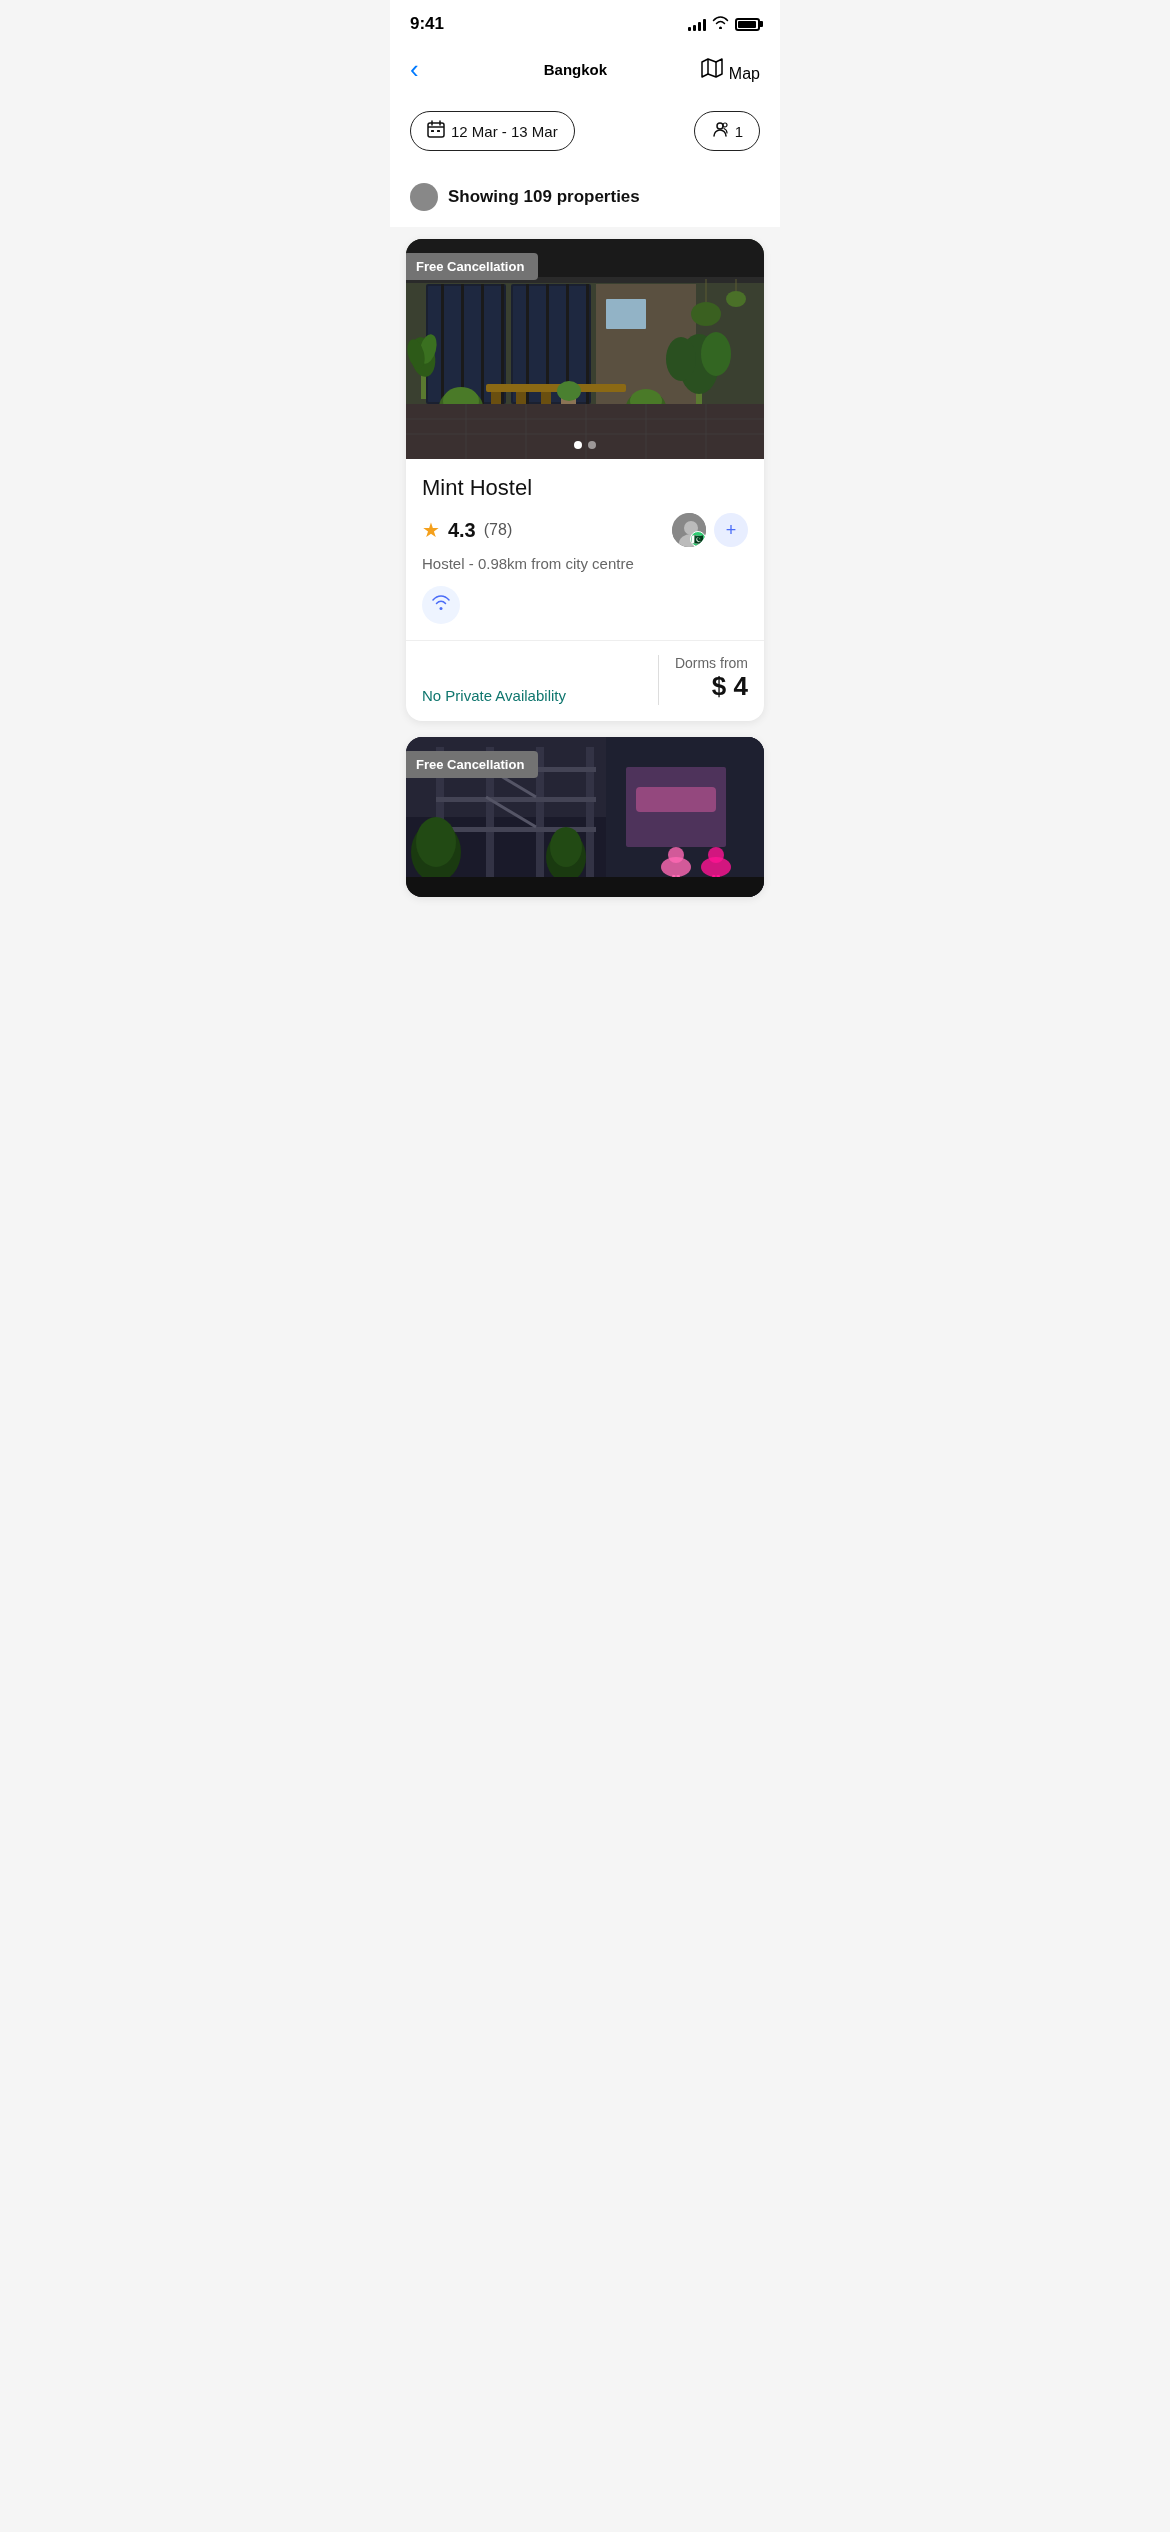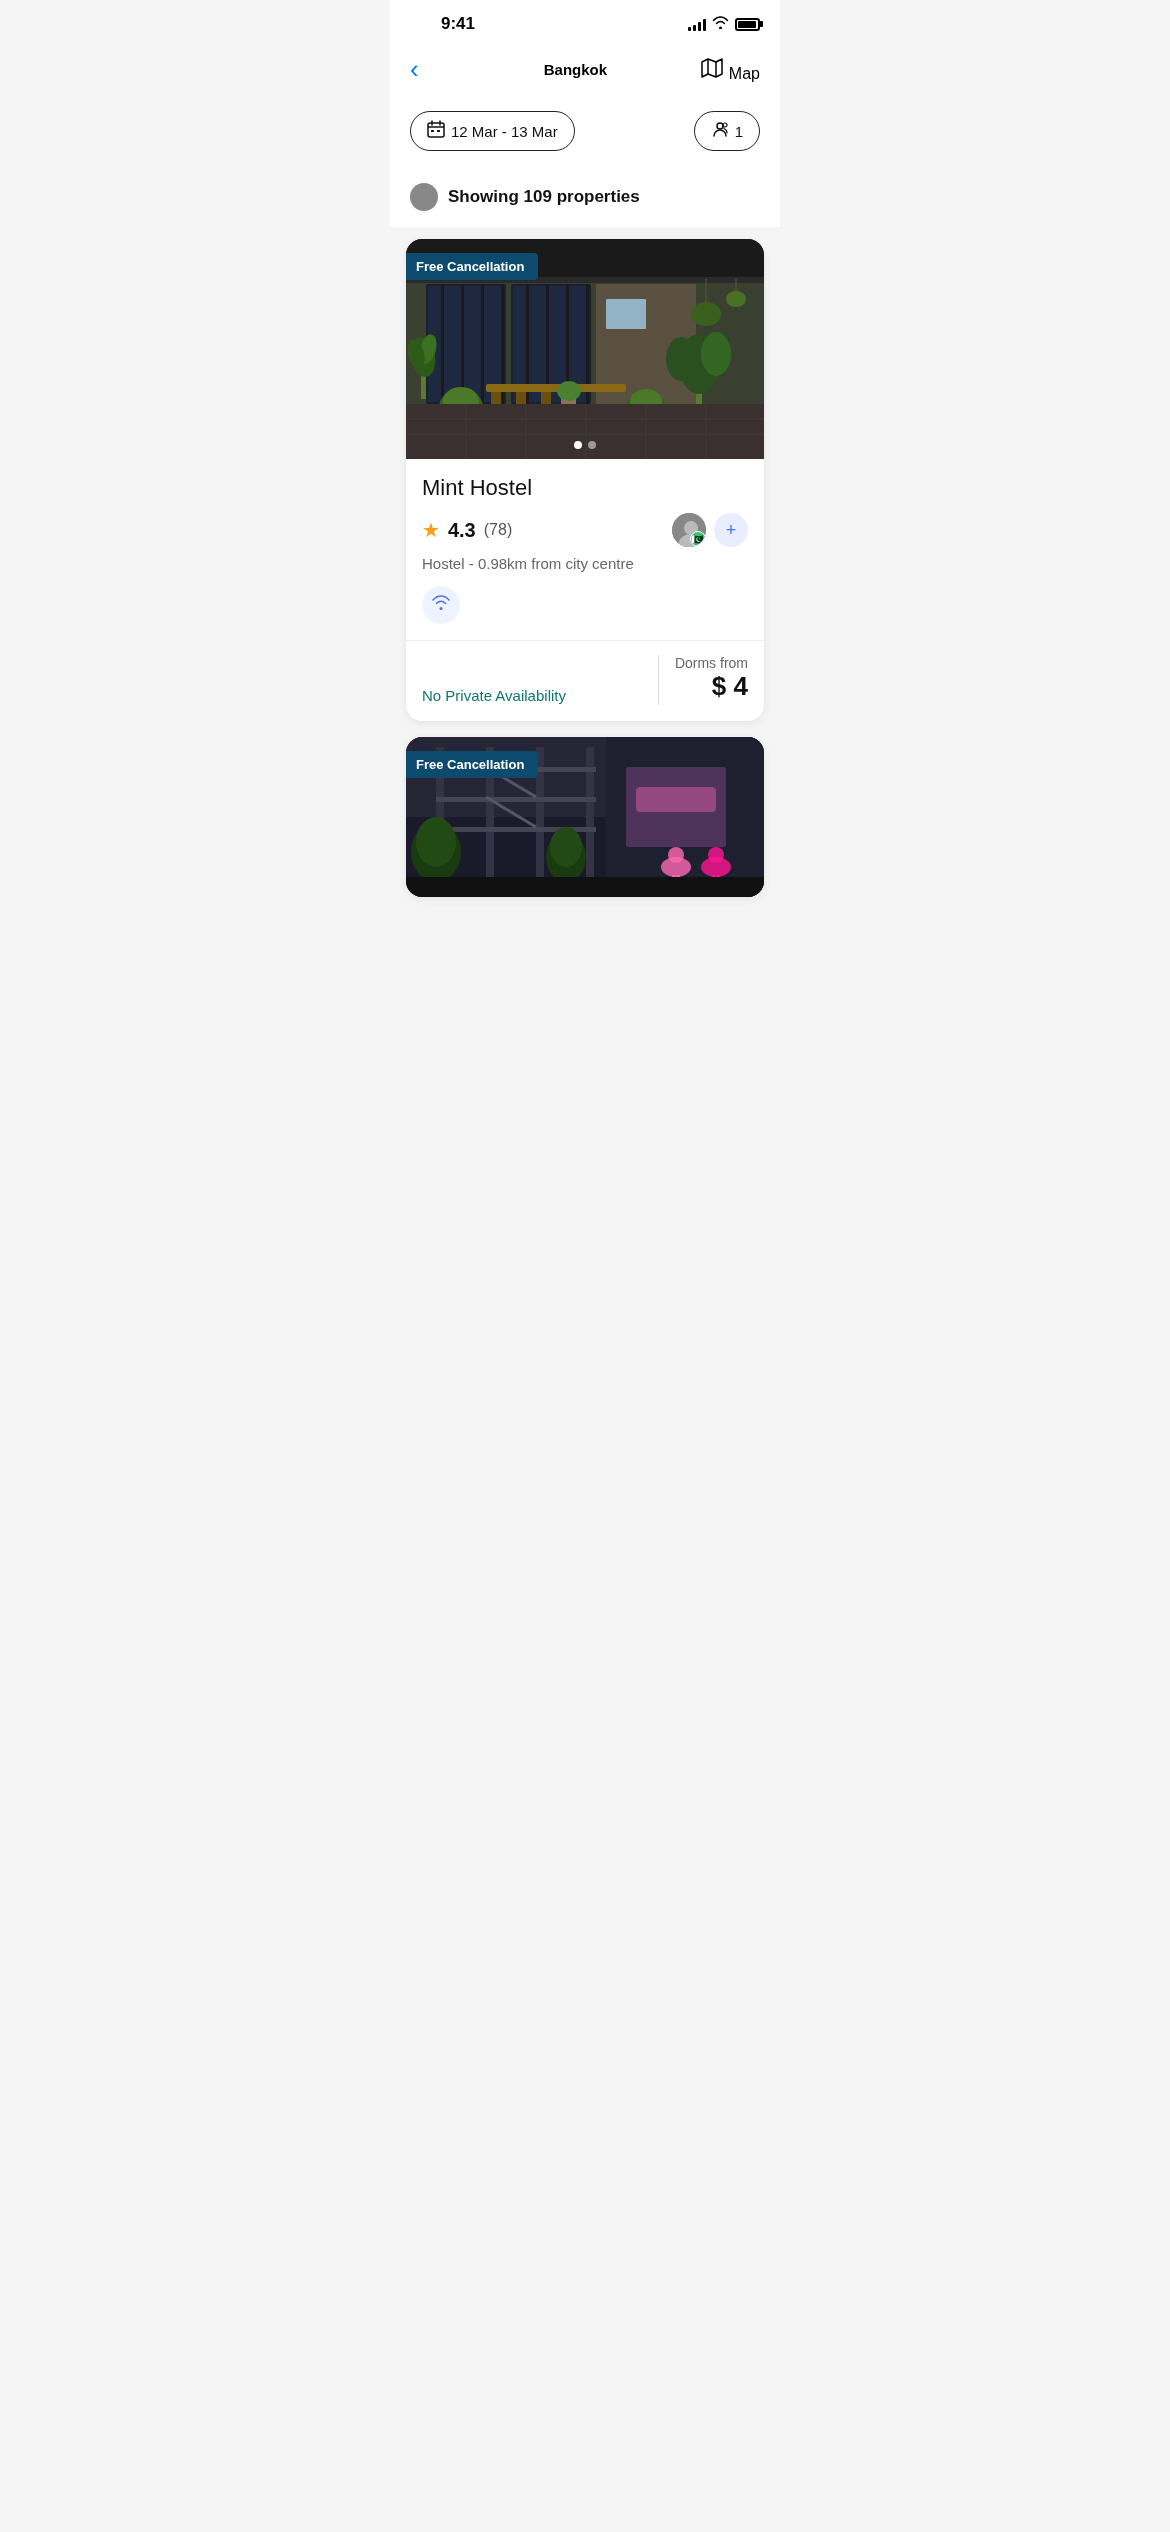--- a/index.html
+++ b/index.html
@@ -18,21 +18,20 @@
       background: #fff;
       display: flex;
       justify-content: space-between;
       align-items: center;
       padding: 14px 20px 8px;
     }
     .status-time {
       font-size: 17px;
       font-weight: 600;
       color: #000;
-      margin-left: 31px;
     }
     .status-icons {
       display: flex;
       align-items: center;
       gap: 6px;
     }
     .signal-bars {
       display: flex;
       align-items: flex-end;
       gap: 2px;
@@ -169,21 +168,21 @@
       position: relative;
       width: 100%;
       height: 220px;
       overflow: hidden;
     }
 
     .free-cancel-badge {
       position: absolute;
       top: 14px;
       left: 0;
-      background: #0c4a6e;
+      background: #737373;
       color: #fff;
       font-size: 13px;
       font-weight: 600;
       padding: 6px 14px 6px 10px;
       border-radius: 0 4px 4px 0;
       z-index: 10;
     }
 
     .image-dots {
       position: absolute;

